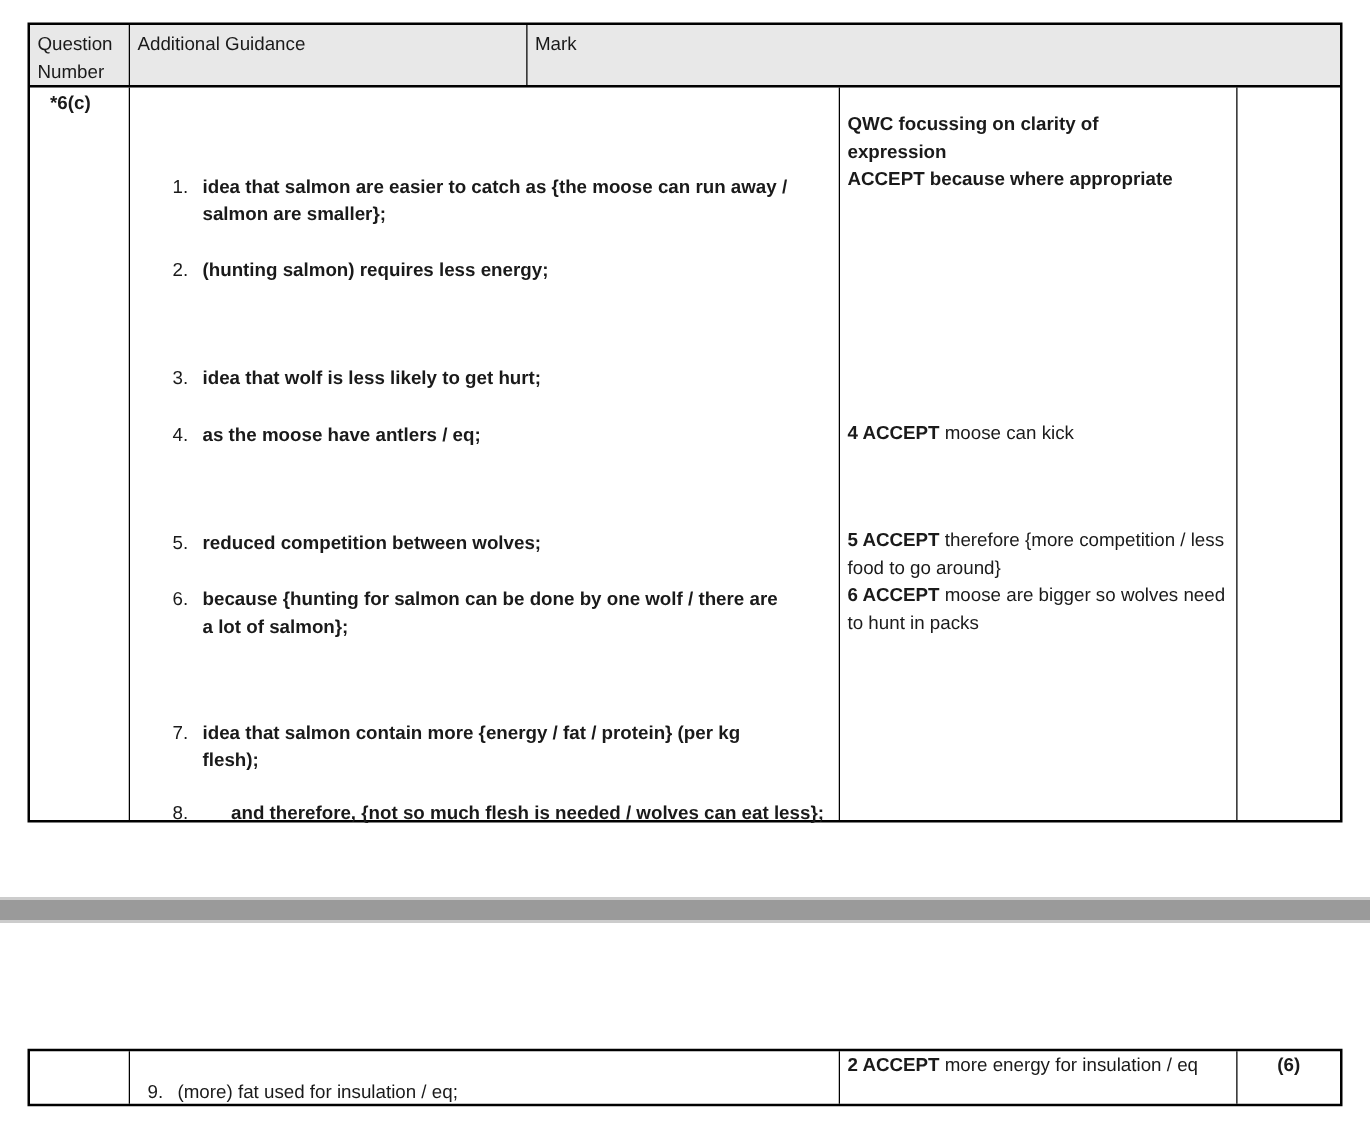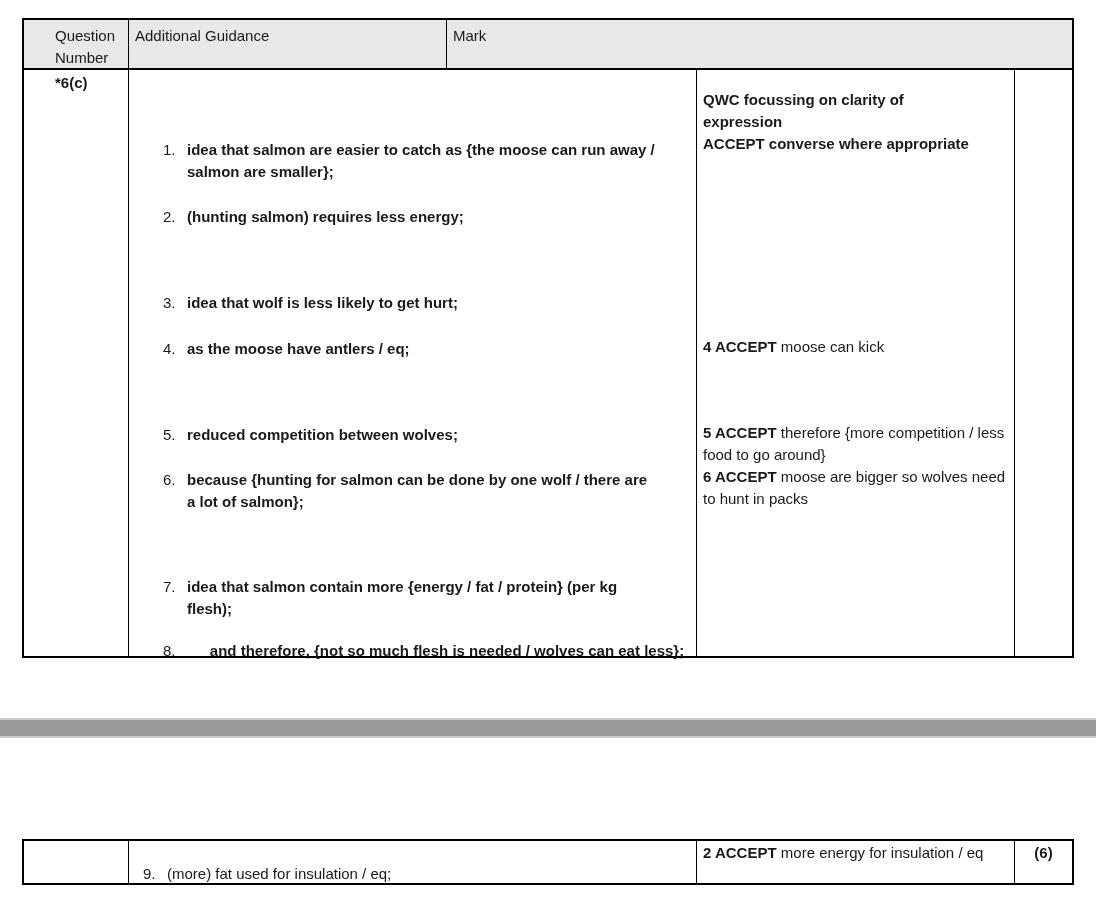--- a/index.html
+++ b/index.html
@@ -7,27 +7,27 @@
     font-family:"Liberation Sans","DejaVu Sans",sans-serif;
     font-size:15px; line-height:22px; color:#1a1a1a; }
   .page { position:absolute; left:0; top:0; width:1096px; height:900px; background:#fff; overflow:hidden; }
 
   
   .tbl { position:absolute; left:22px; top:18px; width:1052px; height:640px;
          border:2px solid #000; }
   .row { display:flex; width:100%; }
   .hdr-row { height:50px; background:#e8e8e8; border-bottom:2px solid #000; }
   .body-row { height:586px; }
-  .c1 { width:80px;  border-right:1.5px solid #000; position:relative;margin-left:25px; }
+  .c1 { width:80px;  border-right:1.5px solid #000; position:relative; }
   .c2 { width:568px; border-right:1.5px solid #000; position:relative; }
   .c3 { width:318px; border-right:1.5px solid #000; position:relative; }
   .c4 { flex:1; position:relative; }
   .hdr-cell { padding:5px 6px 0 6px; font-weight:400; }
 
-  .qnum { padding:2px 4px 0 6px; font-weight:700; }
+  .qnum { padding:2px 4px 0 16px; font-weight:700; }
 
   .ans-item { position:absolute; left:34px; display:flex; }
   .ans-item .num { width:24px; flex:none; }
   .ans-item .txt { width:502px;font-weight:bold; }
   .txt.w480 { width:480px; }
   .txt.w465 { width:465px; }
   .txt.w460 { width:460px; }
   .txt.w520 { width:520px;text-align:center; }
 
   .g-intro { position:absolute; top:3px; left:6px; font-weight:700;margin-top:16px; }
@@ -97,21 +97,21 @@
         </div>
         <div class="ans-item" style="top:570px">
           <span class="num">8.</span>
           <span class="txt w520">and therefore, {not so much flesh is needed / wolves can eat less};</span>
         </div>
       </div>
 
       <div class="c3">
         <div class="g-intro">
           <div class="qwc">QWC focussing on clarity of expression</div>
-          <div>ACCEPT converse where appropriate</div>
+          <div>ACCEPT because where appropriate</div>
         </div>
         <div class="g-note" style="top:266px">
           <b>4 ACCEPT</b><span> moose can kick</span>
         </div>
         <div class="g-note" style="top:352px">
           <div><b>5 ACCEPT</b><span> therefore {more competition / less food to go around}</span></div>
           <div><b>6 ACCEPT</b><span> moose are bigger so wolves need to hunt in packs</span></div>
         </div>
       </div>
 

